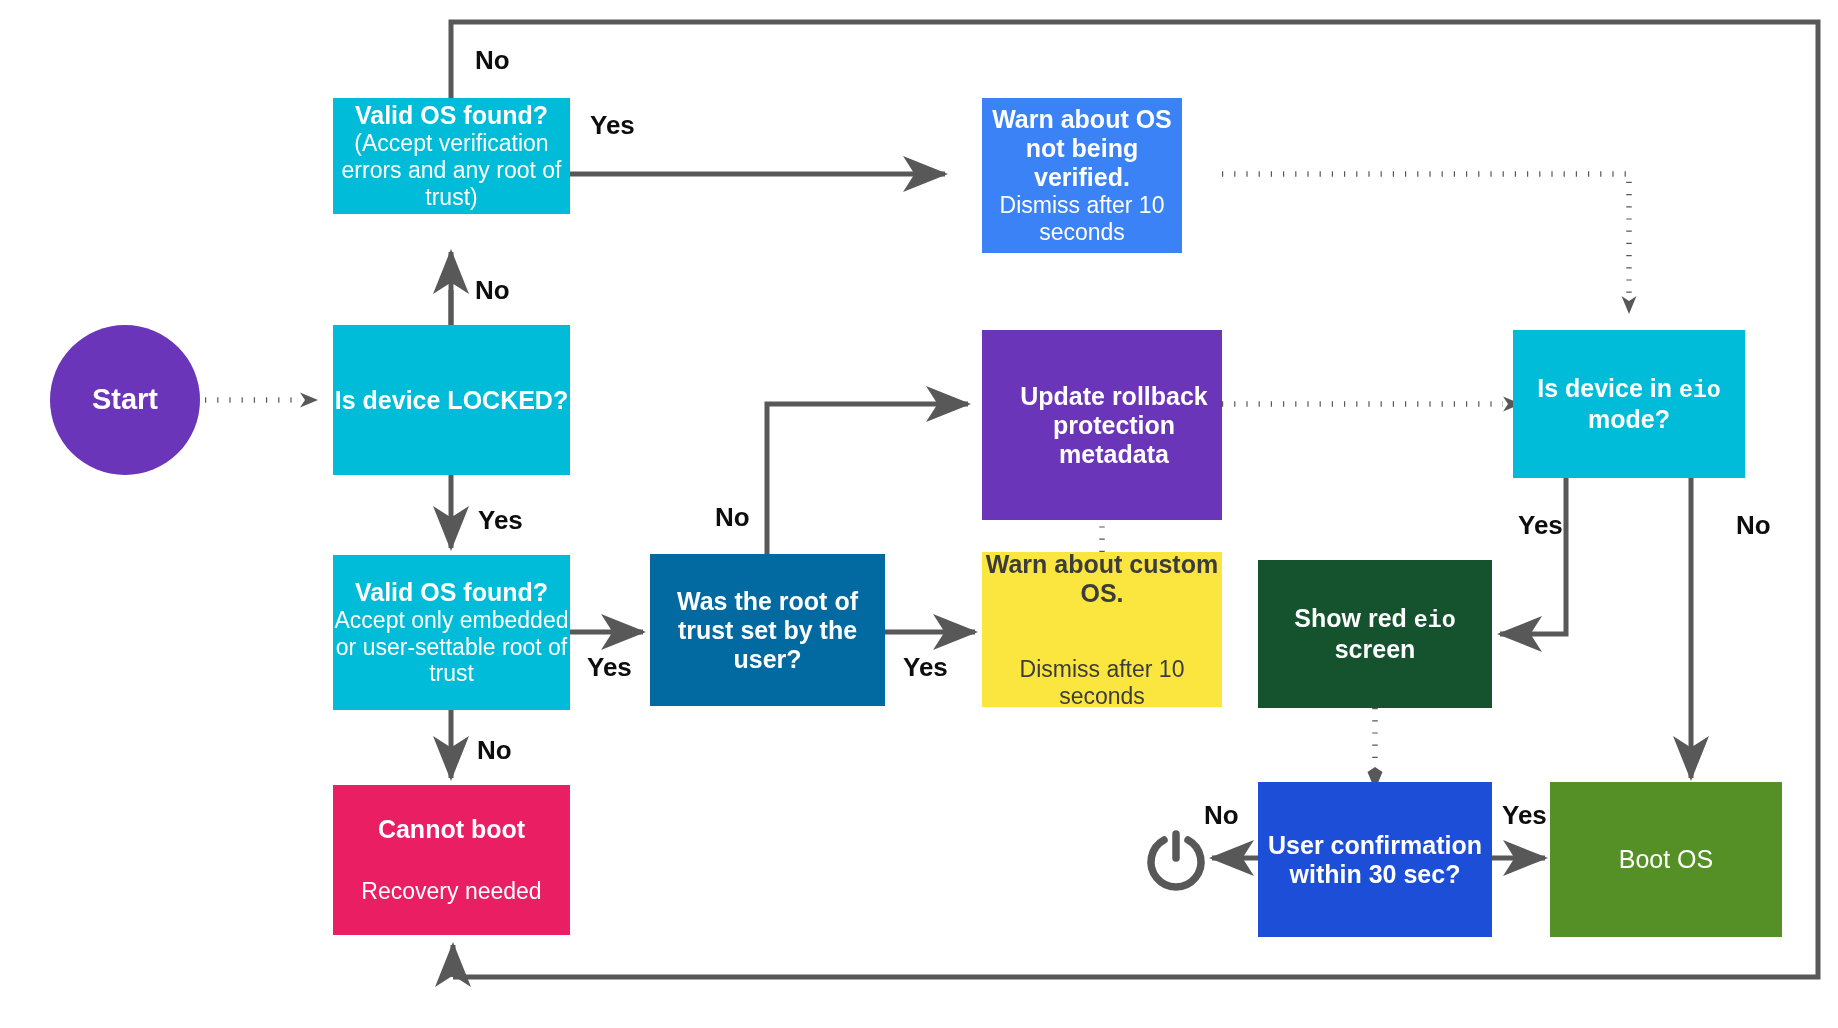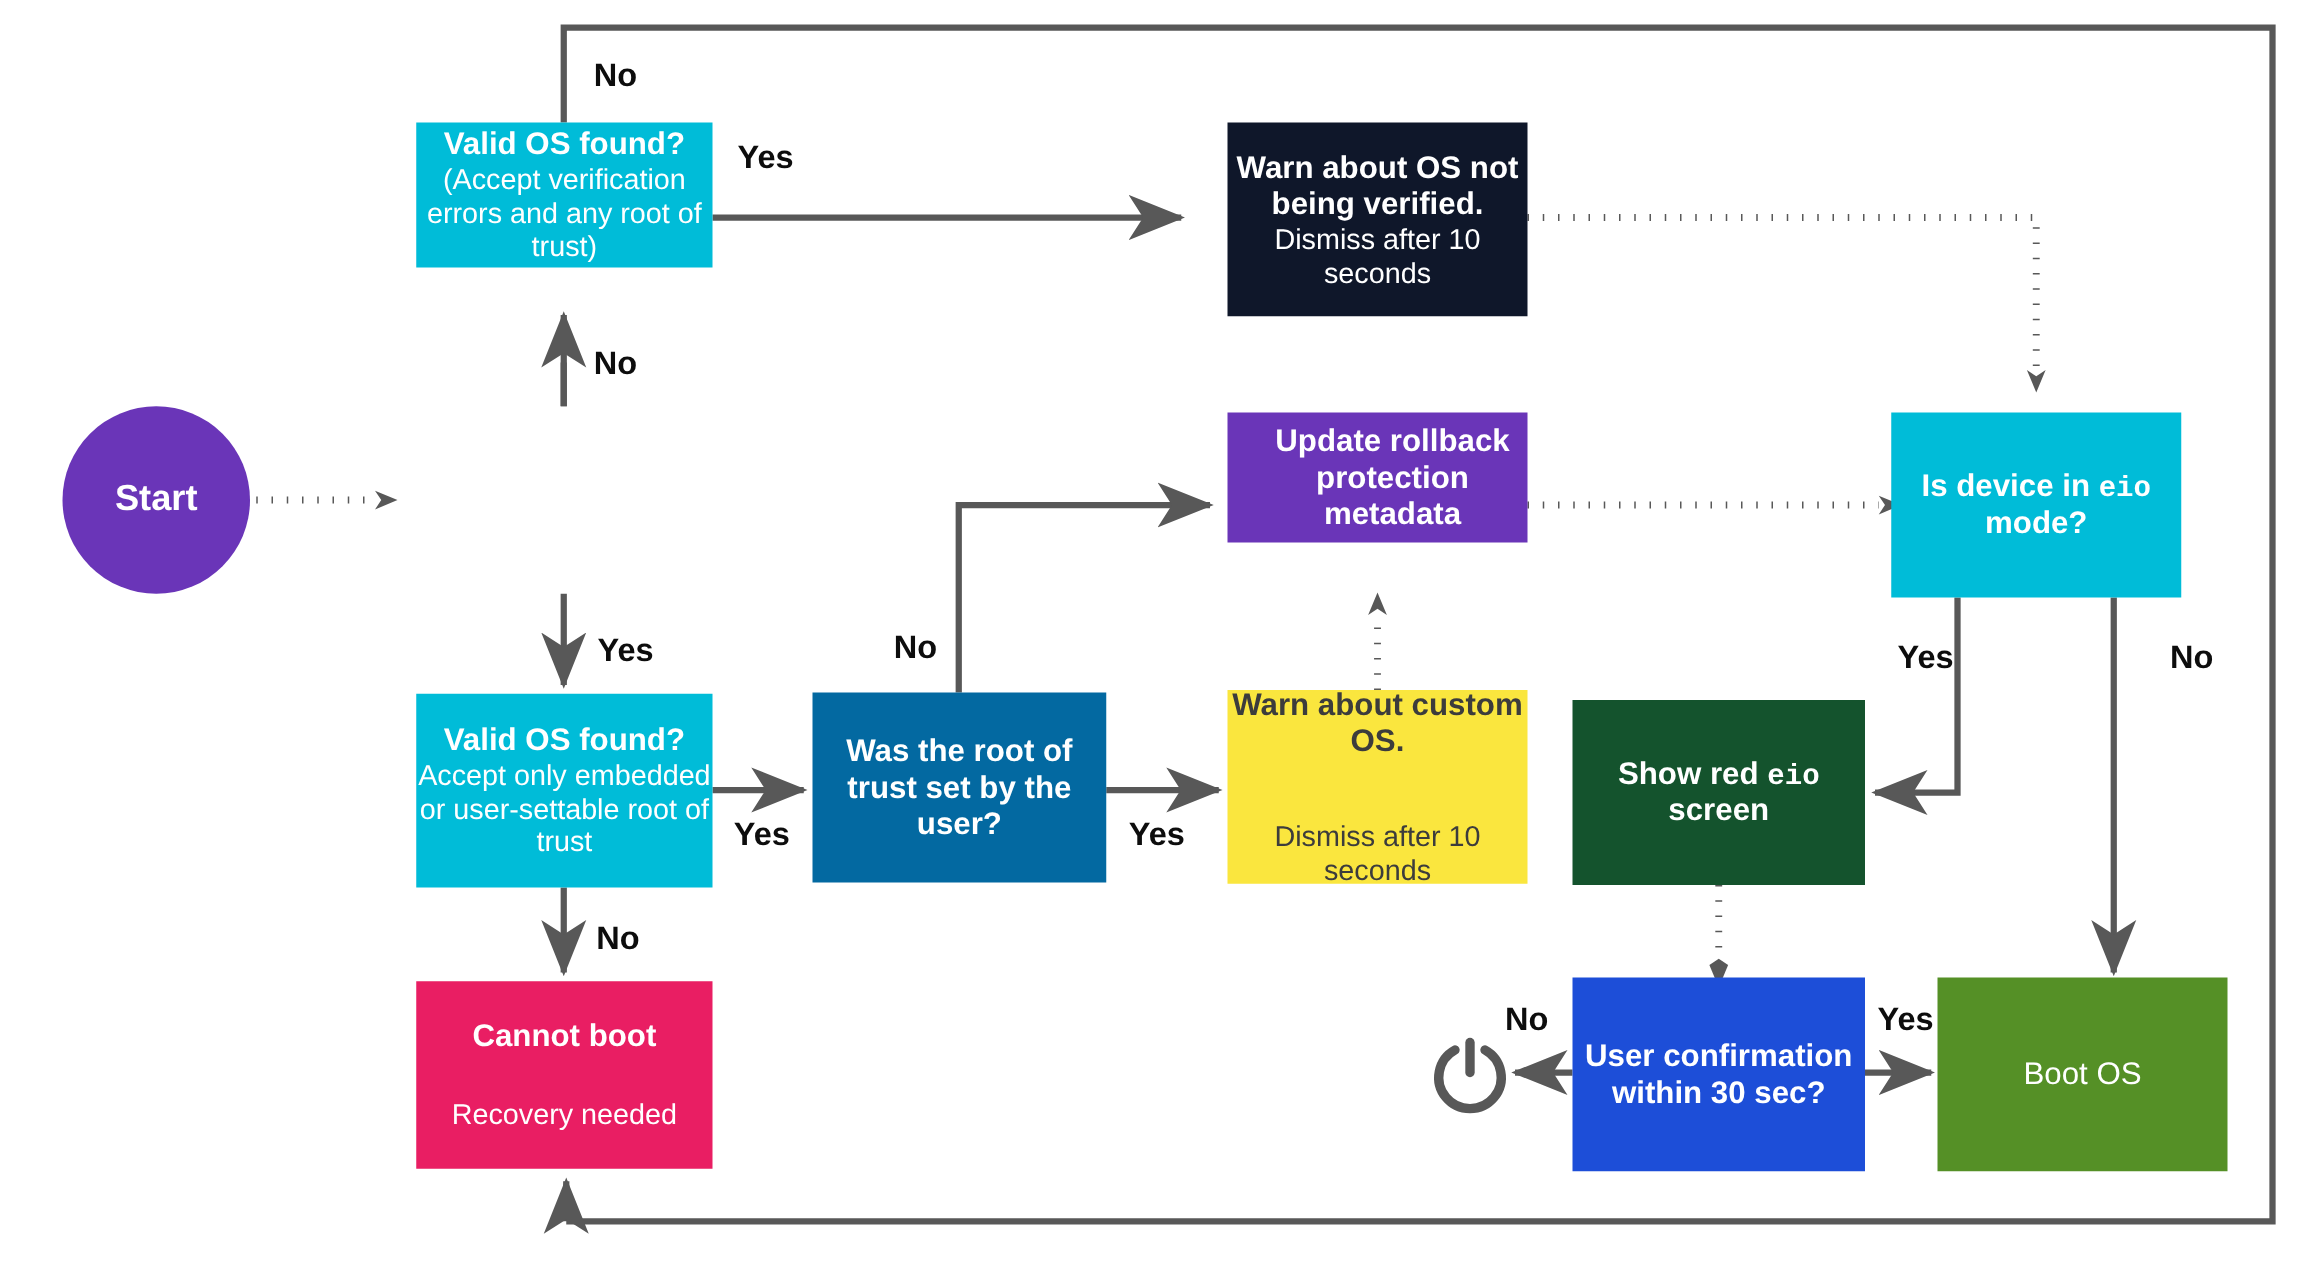--- a/index.html
+++ b/index.html
@@ -126,46 +126,49 @@
 
   <div class="node circle light" style="left:50px; top:325px; width:150px; height:150px; background:#6A35B8;">
     <span class="t1" style="font-size:29px;">Start</span>
   </div>
 
   <div class="node light" style="left:333px; top:98px; width:237px; height:116px; background:#00BCD8;">
     <span class="t1">Valid OS found?</span>
     <span class="t2">(Accept verification errors and any root of trust)</span>
   </div>
 
+  <div class="node light" style="left:333px; top:325px; width:237px; height:150px; background:#00BCD8;">
+    <span class="t1">Is device LOCKED?</span>
+  </div>
 
   <div class="node light" style="left:333px; top:555px; width:237px; height:155px; background:#00BCD8;">
     <span class="t1">Valid OS found?</span>
     <span class="t2">Accept only embedded or user-settable root of trust</span>
   </div>
 
   <div class="node light" style="left:333px; top:785px; width:237px; height:150px; background:#E91E63;gap:34px;">
     <span class="t1">Cannot boot</span>
     <span class="t2">Recovery needed</span>
   </div>
 
   <div class="node light" style="left:650px; top:554px; width:235px; height:152px; background:#0369a1;">
     <span class="t1">Was the root of trust set by the user?</span>
   </div>
 
-  <div class="node light" style="left:982px; top:98px; width:240px; height:155px; background:#0f172a;">
+  <div class="node light" style="left:982px; top:98px; width:200px; height:155px; background:#3b82f6;">
     <span class="t1">Warn about OS not being verified.</span>
     <span class="t2">Dismiss after 10 seconds</span>
   </div>
 
   <div class="node dark" style="left:982px; top:552px; width:240px; height:155px; background:#FAE63E;">
     <span class="t1">Warn about custom OS.</span>
     <span class="t2">Dismiss after 10 seconds</span>
   </div>
 
-  <div class="node light" style="left:982px; top:330px; width:240px; height:104px; background:#6A35B8;padding-left:24px;">
+  <div class="node light" style="left:982px; top:330px; width:240px; height:190px; background:#6A35B8;padding-left:24px;">
     <span class="t1">Update rollback protection metadata</span>
   </div>
 
   <div class="node light" style="left:1513px; top:330px; width:232px; height:148px; background:#00BCD8;">
     <span class="t1"><span>Is device in </span><span class="mono">eio</span><span> mode?</span></span>
   </div>
 
   <div class="node light" style="left:1258px; top:560px; width:234px; height:148px; background:#14532d;">
     <span class="t1"><span>Show red </span><span class="mono">eio</span><span> screen</span></span>
   </div>

